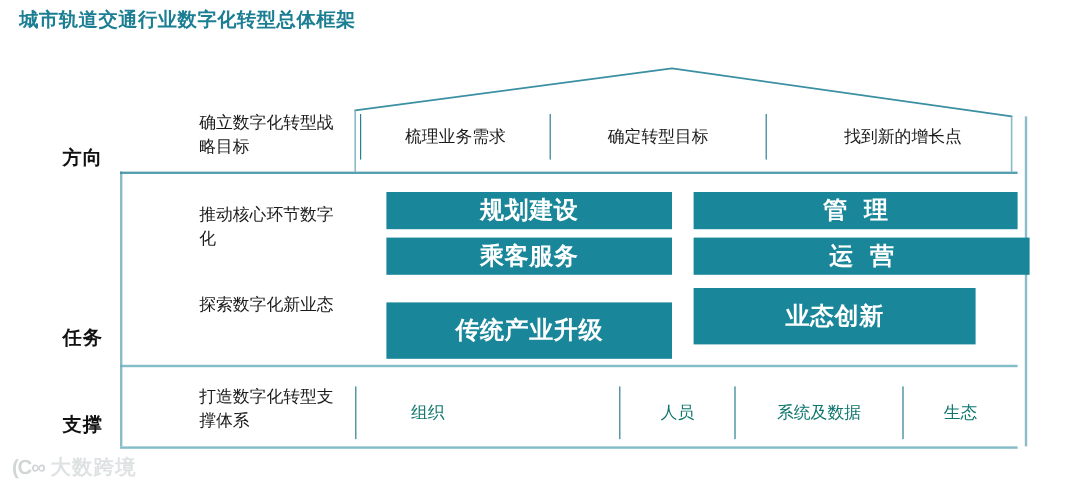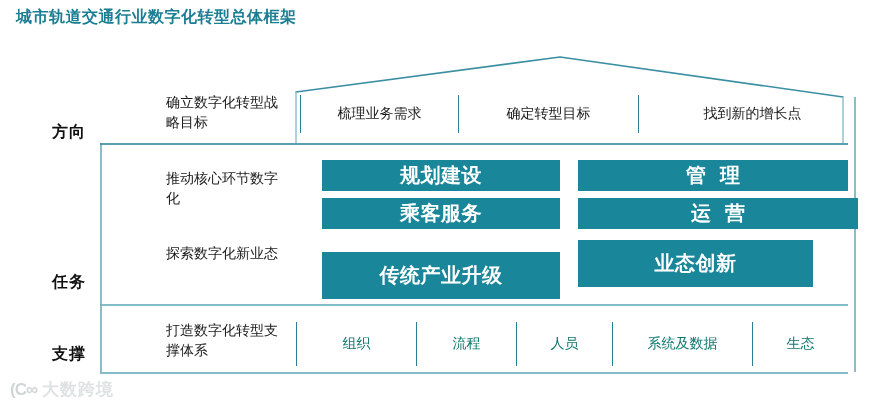--- a/index.html
+++ b/index.html
@@ -205,21 +205,20 @@
   <div class="teal-box" id="box-passenger">乘客服务</div>
   <div class="teal-box" id="box-traditional">传统产业升级</div>
 
   <div class="teal-box spaced" id="box-management">管理</div>
   <div class="teal-box spaced" id="box-operation">运营</div>
   <div class="teal-box" id="box-innovation">业态创新</div>
 
   <div class="tier-rule" id="rule-task"></div>
 
   <div class="sup-cell" id="sup-cell-0">组织</div>
-  <div class="sup-cell" id="sup-cell-1">流程</div>
   <div class="sup-cell" id="sup-cell-2">人员</div>
   <div class="sup-cell" id="sup-cell-3">系统及数据</div>
   <div class="sup-cell" id="sup-cell-4">生态</div>
 
   <div class="tier-rule" id="rule-bottom"></div>
 </div>
 
 <div id="watermark">
   <span id="watermark-logo">(C∞</span>
   <span id="watermark-text">大数跨境</span>

